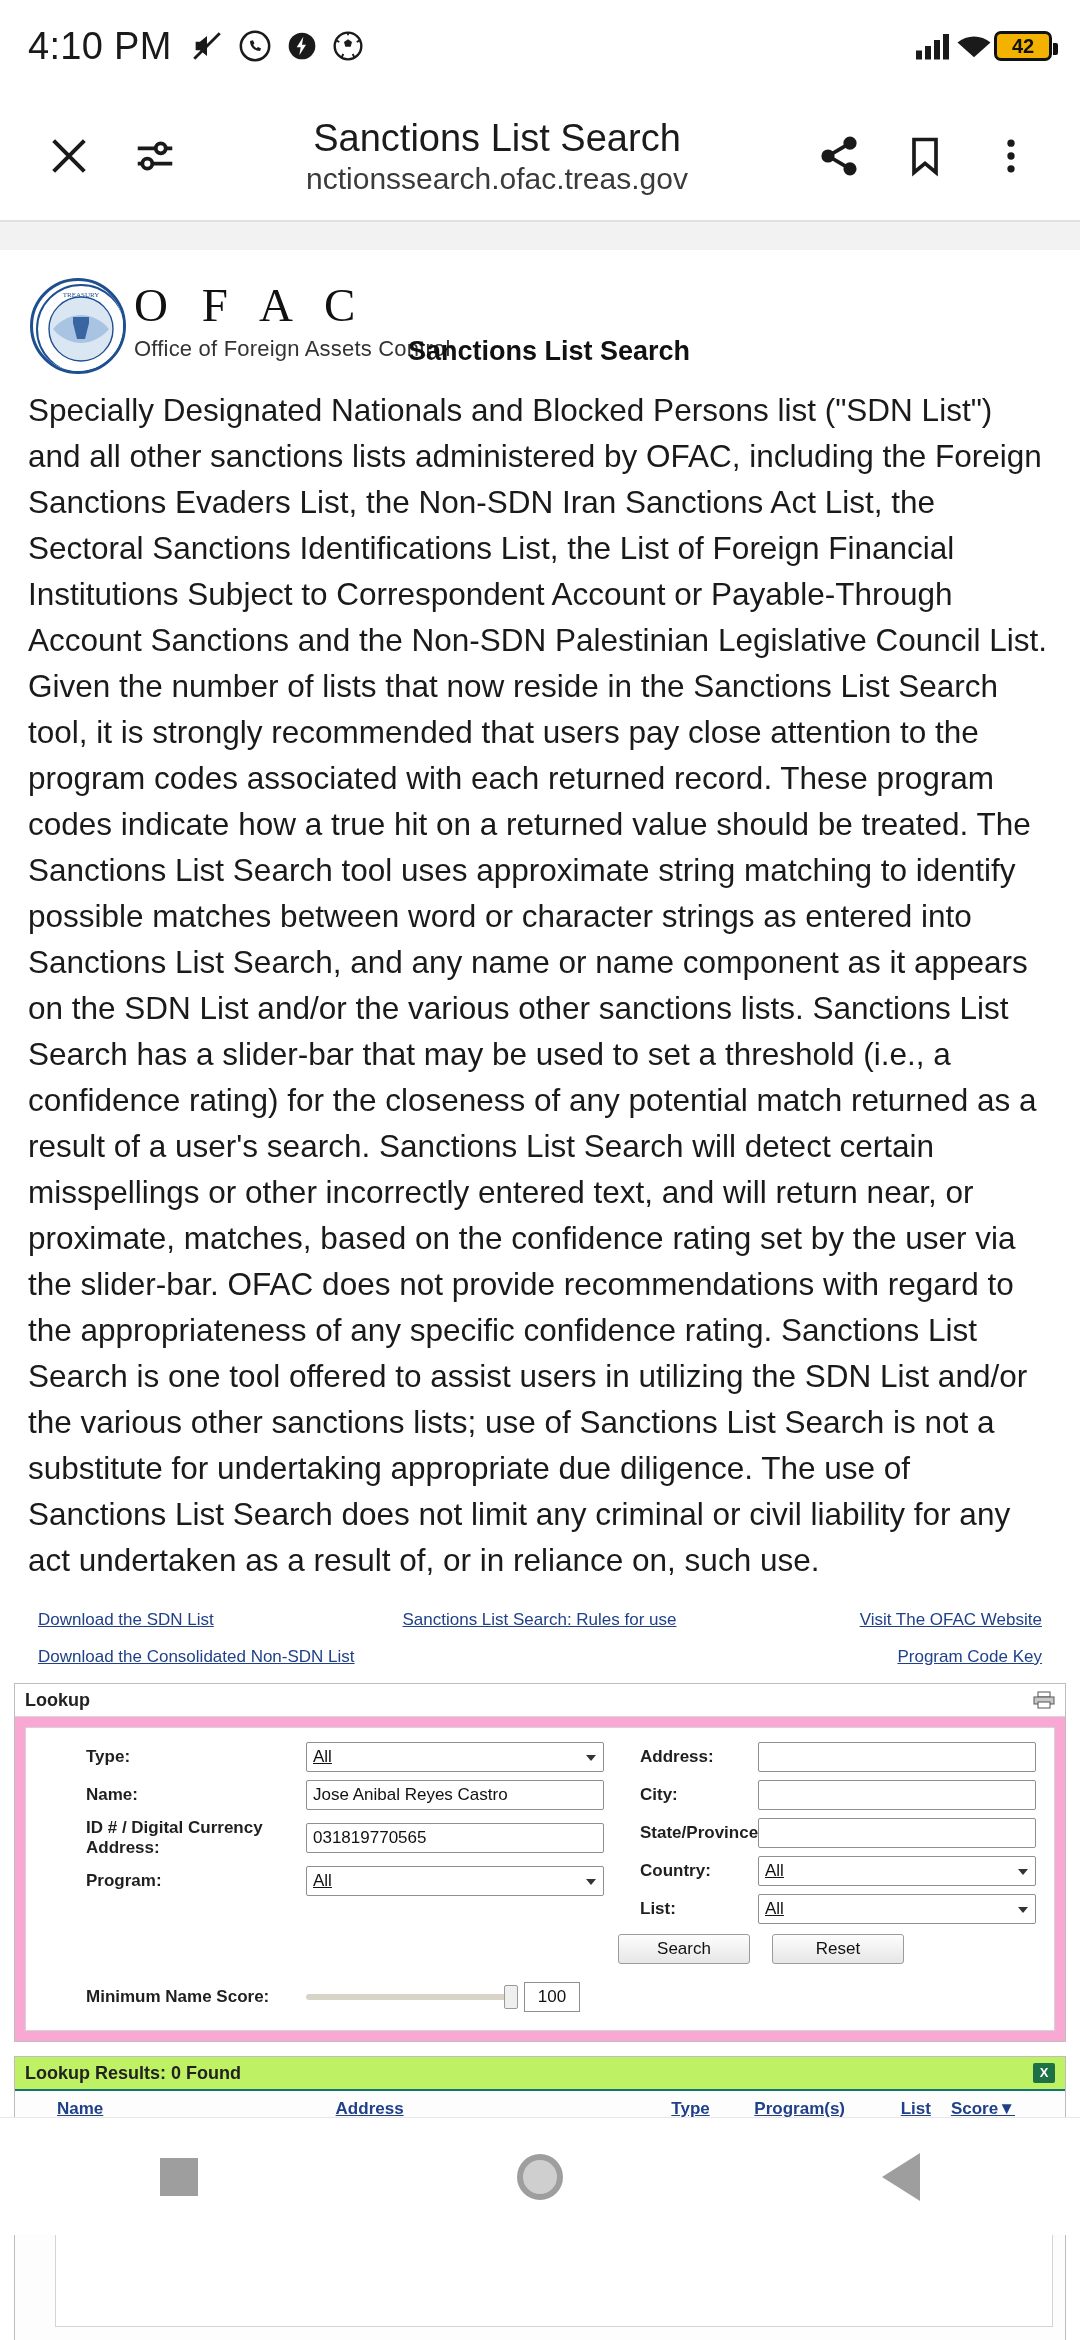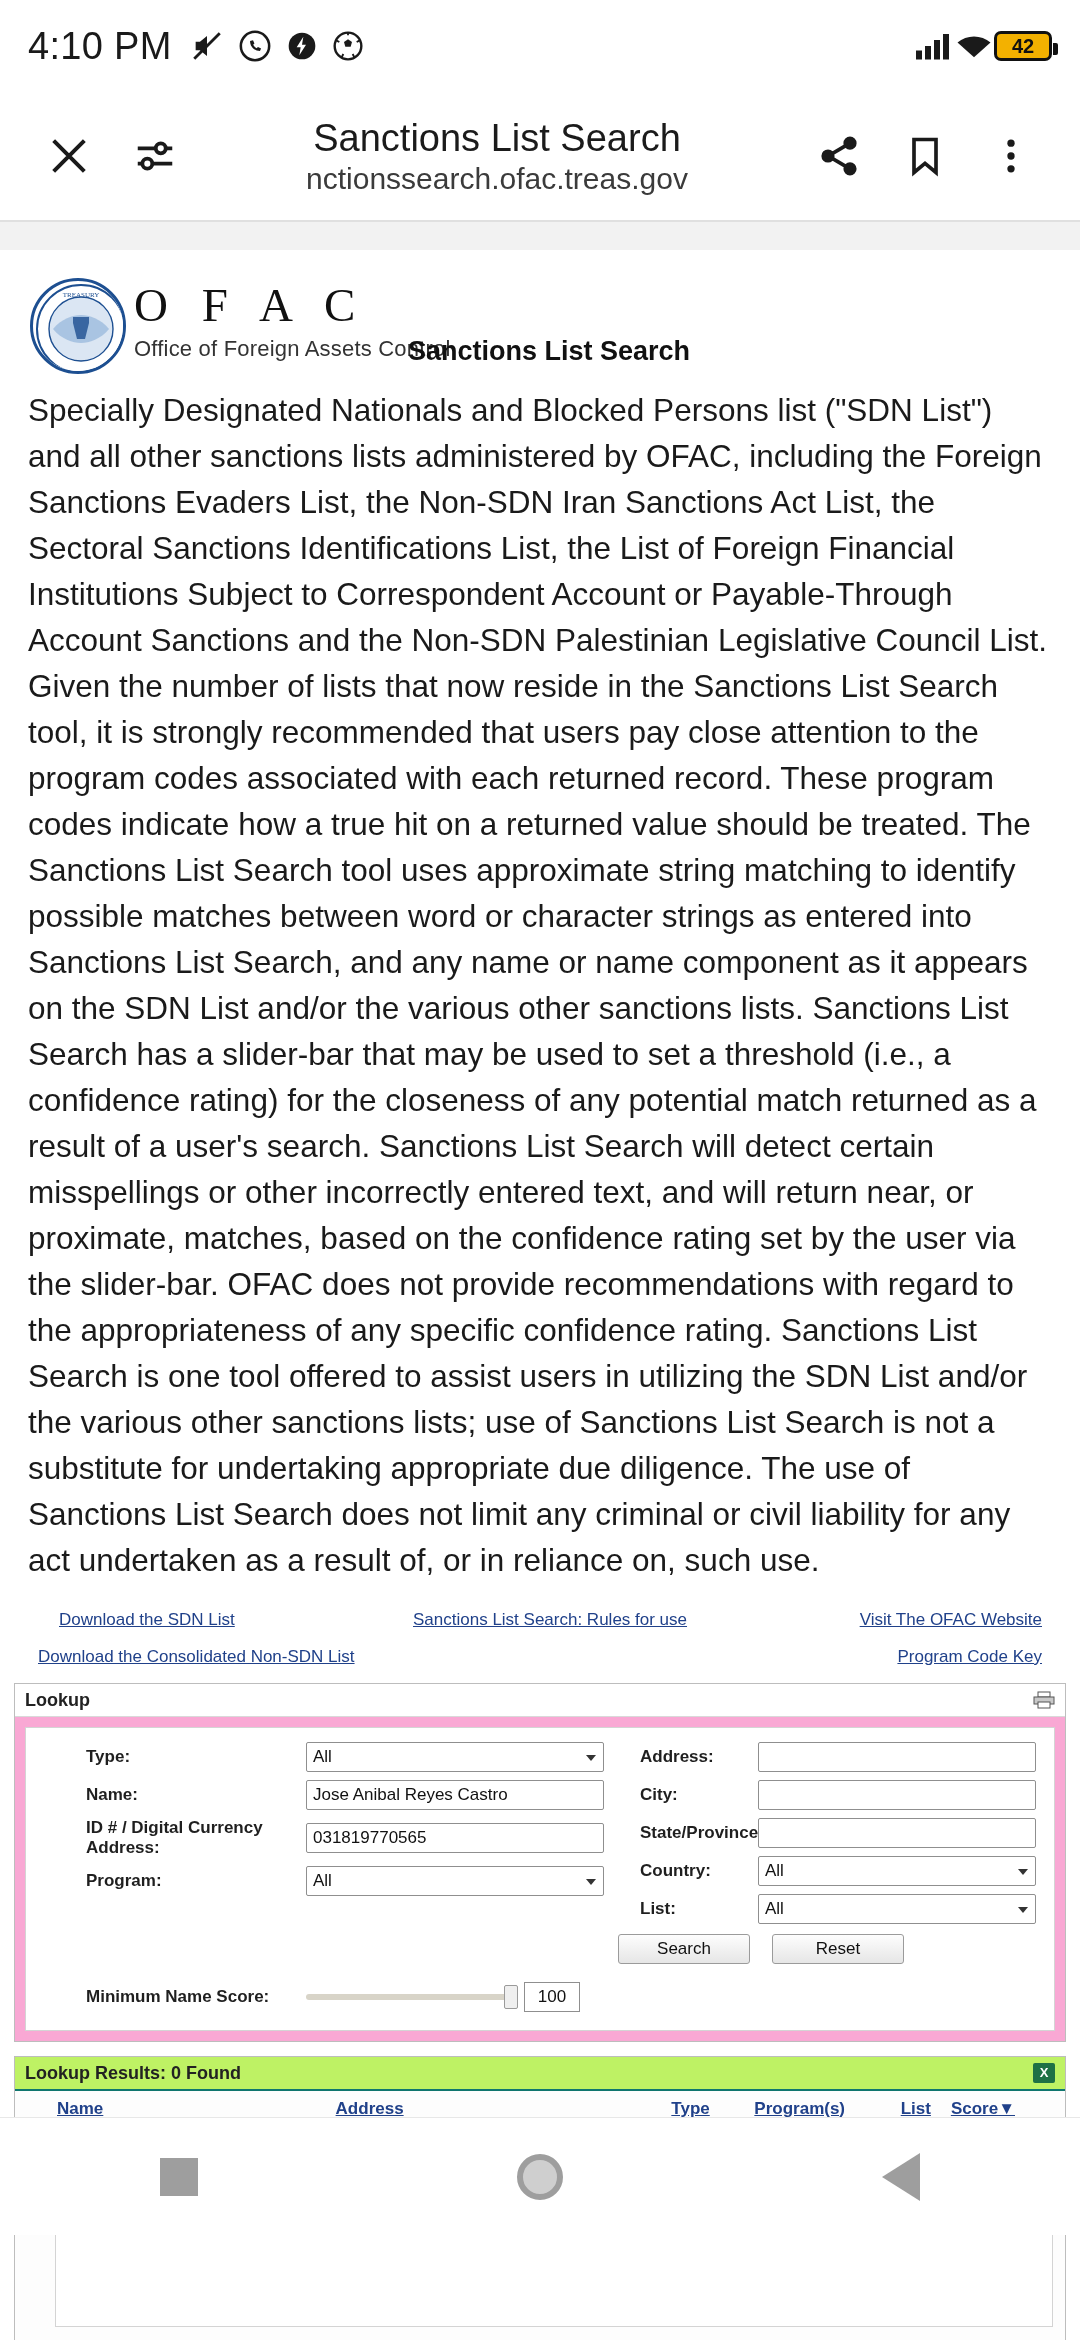--- a/index.html
+++ b/index.html
@@ -93,21 +93,21 @@
     color: #1a1a1a;
     text-align: left;
   }
 
   .linkrow {
     display: flex; padding: 26px 38px 0 38px; font-size: 17px;
   }
   .linkrow a {
     color: #20418a; text-decoration: underline; white-space: nowrap;
   }
-  .lr-1 { width: 33.3%; text-align: left; margin-left: 21px; }
+  .lr-1 { width: 33.3%; text-align: left; }
   .lr-2 { width: 33.3%; text-align: center; }
   .lr-3 { width: 33.4%; text-align: right; }
   .linkrow2 { display: flex; padding: 17px 38px 0 38px; font-size: 17px; }
   .linkrow2 .a-left { flex: 1; text-align: left; }
   .linkrow2 .a-right { flex: 1; text-align: right; }
   .linkrow2 a { color: #20418a; }
 
   
   .panel {
     margin: 16px 14px 0 14px;
@@ -141,20 +141,21 @@
   .flabel.r { width: 140px; padding-left: 22px; }
   .fctl { flex: 1; }
   input.txt, select.sel {
     width: 100%; height: 30px; font-size: 17px; padding: 2px 6px;
     border: 1px solid #8f8f8f; background: #ffffff; color: #111;
     font-family: "Liberation Sans", sans-serif; border-radius: 2px;
   }
   select.sel {
     appearance: none; -webkit-appearance: none; padding-right: 6px;
     background-image: none;
+    text-decoration: underline;
   }
   .selwrap { position: relative; }
   .selwrap::after {
     content: ""; position: absolute; right: 8px; top: 13px;
     border-left: 5px solid transparent; border-right: 5px solid transparent;
     border-top: 6px solid #333; pointer-events: none;
   }
   .score-row { display: flex; align-items: center; margin-top: 18px; }
   .slider-area { display: flex; align-items: center; flex: 1; }
   .slider {

